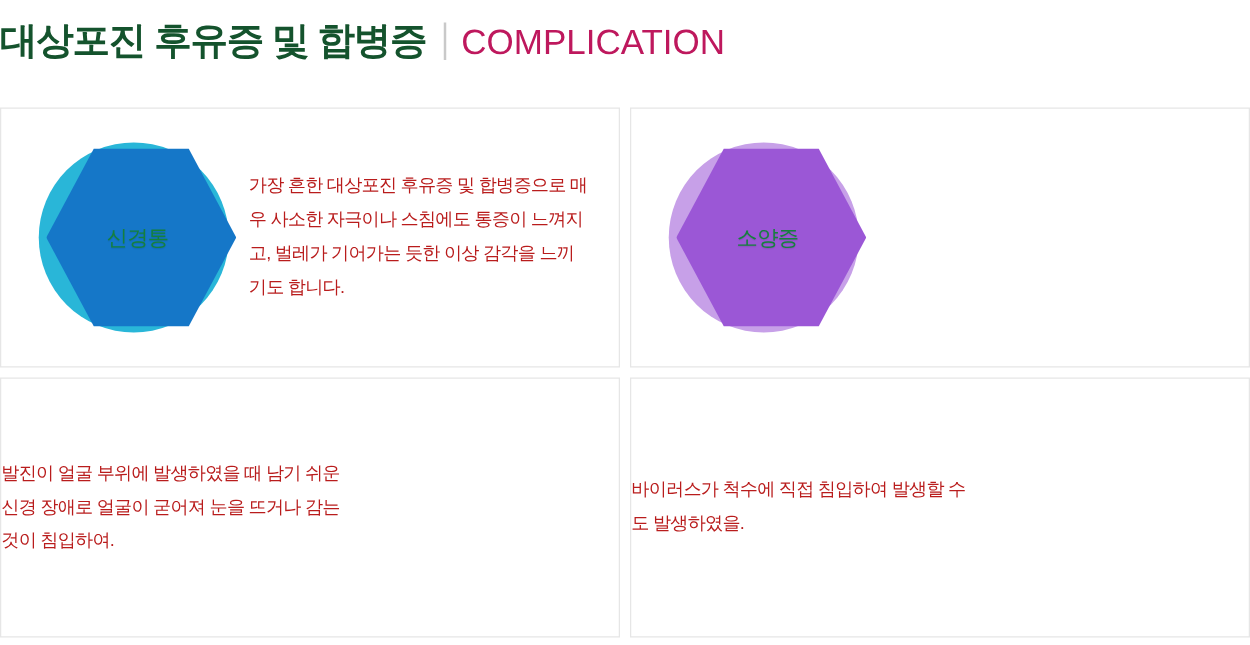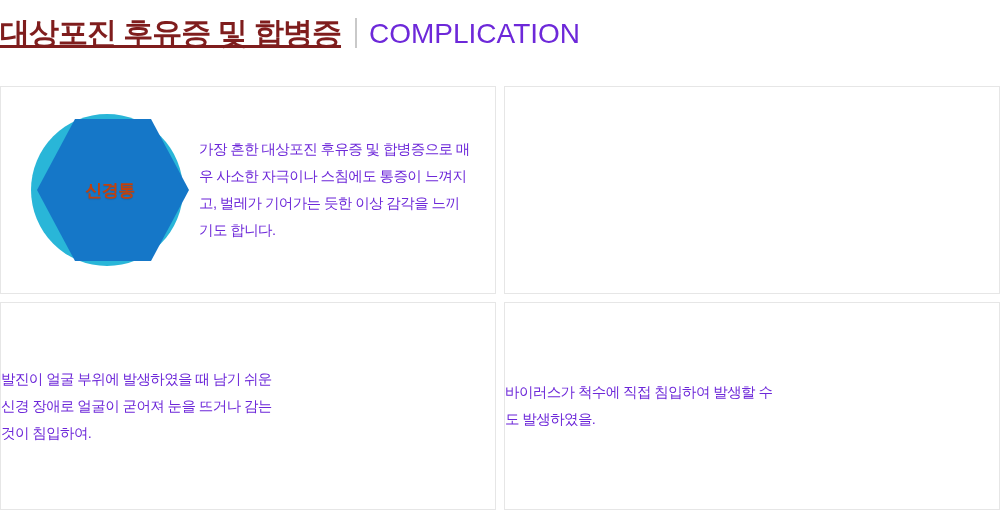--- a/index.html
+++ b/index.html
@@ -24,38 +24,37 @@
     position: absolute;
     left: 0;
     top: 0;
     height: 60px;
     display: flex;
     align-items: center;
   }
   .header-title {
     font-size: 30px;
     font-weight: bold;
-    color: #7f1d1d;
+    color: #14532d;
     letter-spacing: -1px;
     line-height: 1;
     padding-top: 6px;
-    text-decoration: underline;
   }
   .header-sep {
     display: inline-block;
     width: 2px;
     height: 30px;
     background: #c9c9c9;
     margin: 0 12px 0 14px;
     position: relative;
     top: 3px;
   }
   .header-sub {
     font-size: 28px;
-    color: #6d28d9;
+    color: #be185d;
     letter-spacing: 0px;
     line-height: 1;
     padding-top: 7px;
   }
 
   
   .grid {
     position: absolute;
     left: 0;
     top: 86px;
@@ -104,31 +103,31 @@
   }
   .badge .badge-label {
     position: absolute;
     left: 0;
     top: 0;
     width: 158px;
     height: 152px;
     display: flex;
     align-items: center;
     justify-content: center;
-    color: #c2410c;
+    color: #15803d;
     font-size: 17px;
-    font-weight: bold;
+    font-weight: normal;
     letter-spacing: -0.5px;
     text-shadow: 0 1px 1px rgba(0,0,0,0.12);
   }
 
   
   .card-text {
     font-size: 14.5px;
-    color: #6d28d9;
+    color: #b91c1c;
     line-height: 27px;
     letter-spacing: -0.6px;
     max-width: 272px;
     padding-right: 10px;
   }
   .card-text p {
     margin: 0;
   }
 </style>
 </head>
@@ -151,20 +150,25 @@
           <div class="circle" style="background:#29b6d8"></div>
           <div class="hex" style="background:#1577c8"></div>
           <div class="badge-label">신경통</div>
         </div>
         <div class="card-text">
           <p>가장 흔한 대상포진 후유증 및 합병증으로 매우 사소한 자극이나 스침에도 통증이 느껴지고, 벌레가 기어가는 듯한 이상 감각을 느끼기도 합니다.</p>
         </div>
       </div>
 
       <div class="card">
+        <div class="badge">
+          <div class="circle" style="background:#c7a0e8"></div>
+          <div class="hex" style="background:#9b57d6"></div>
+          <div class="badge-label">소양증</div>
+        </div>
       </div>
 
     </div>
 
     <div class="row">
 
       <div class="card">
         <div class="card-text">
           <p>발진이 얼굴 부위에 발생하였을 때 남기 쉬운 신경 장애로 얼굴이 굳어져 눈을 뜨거나 감는 것이 침입하여.</p>
         </div>

